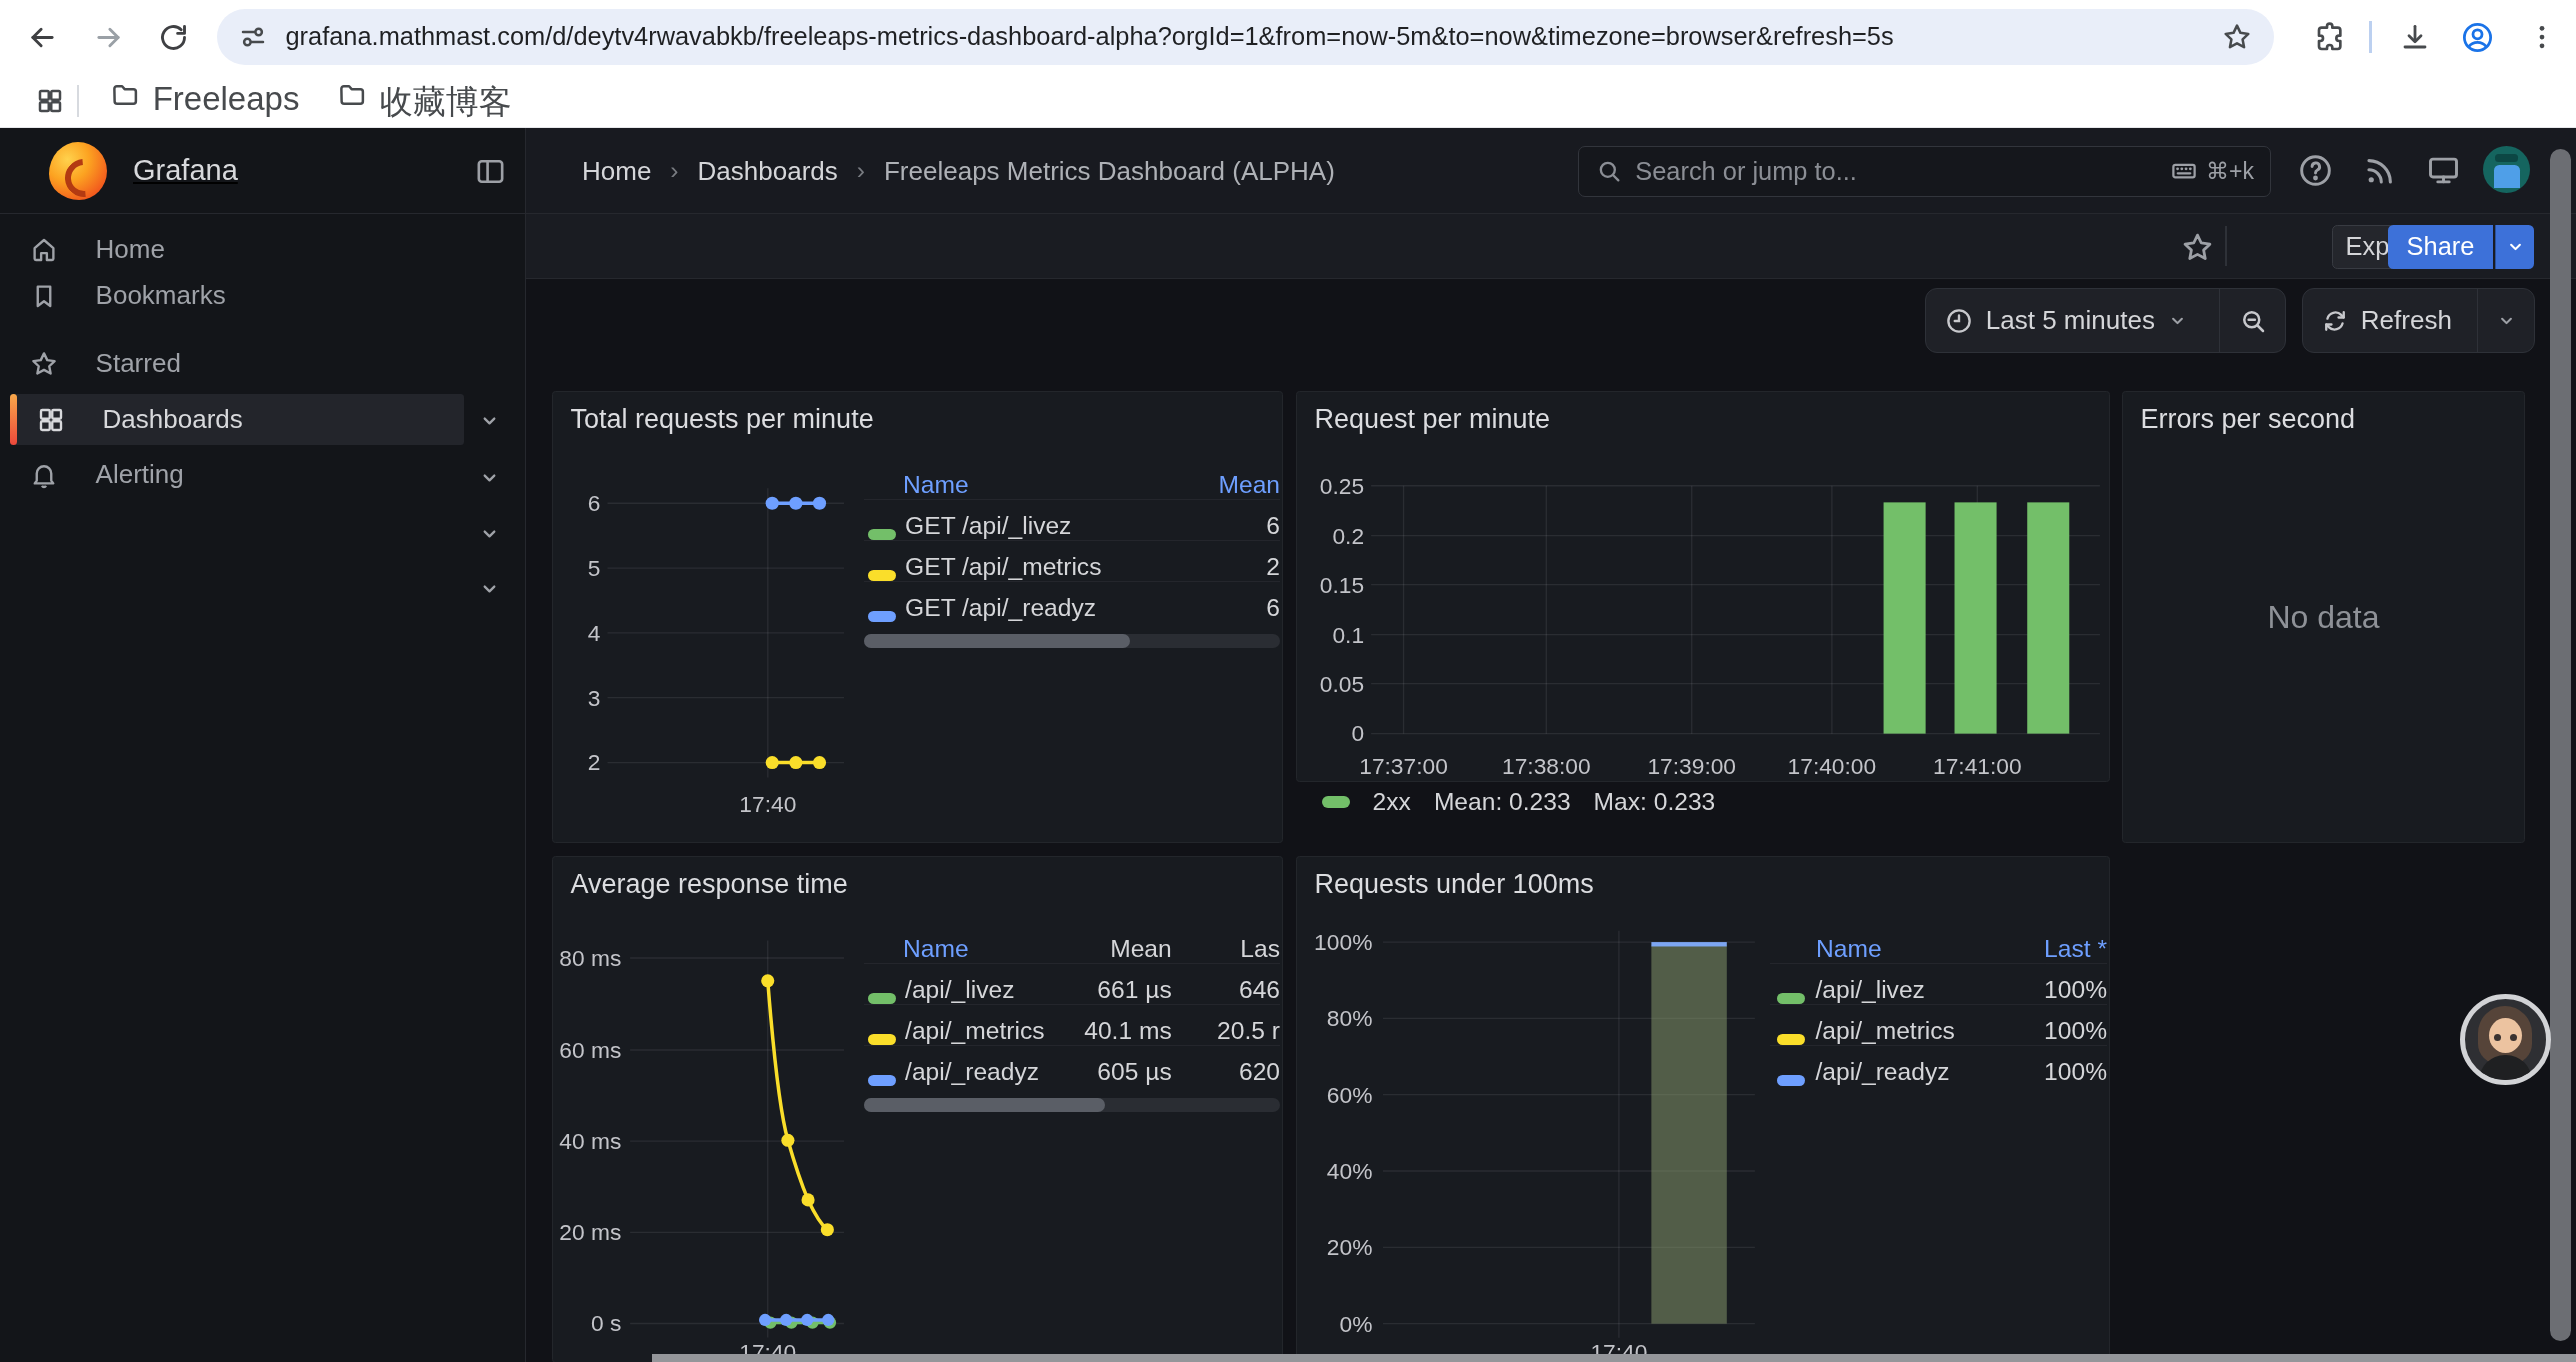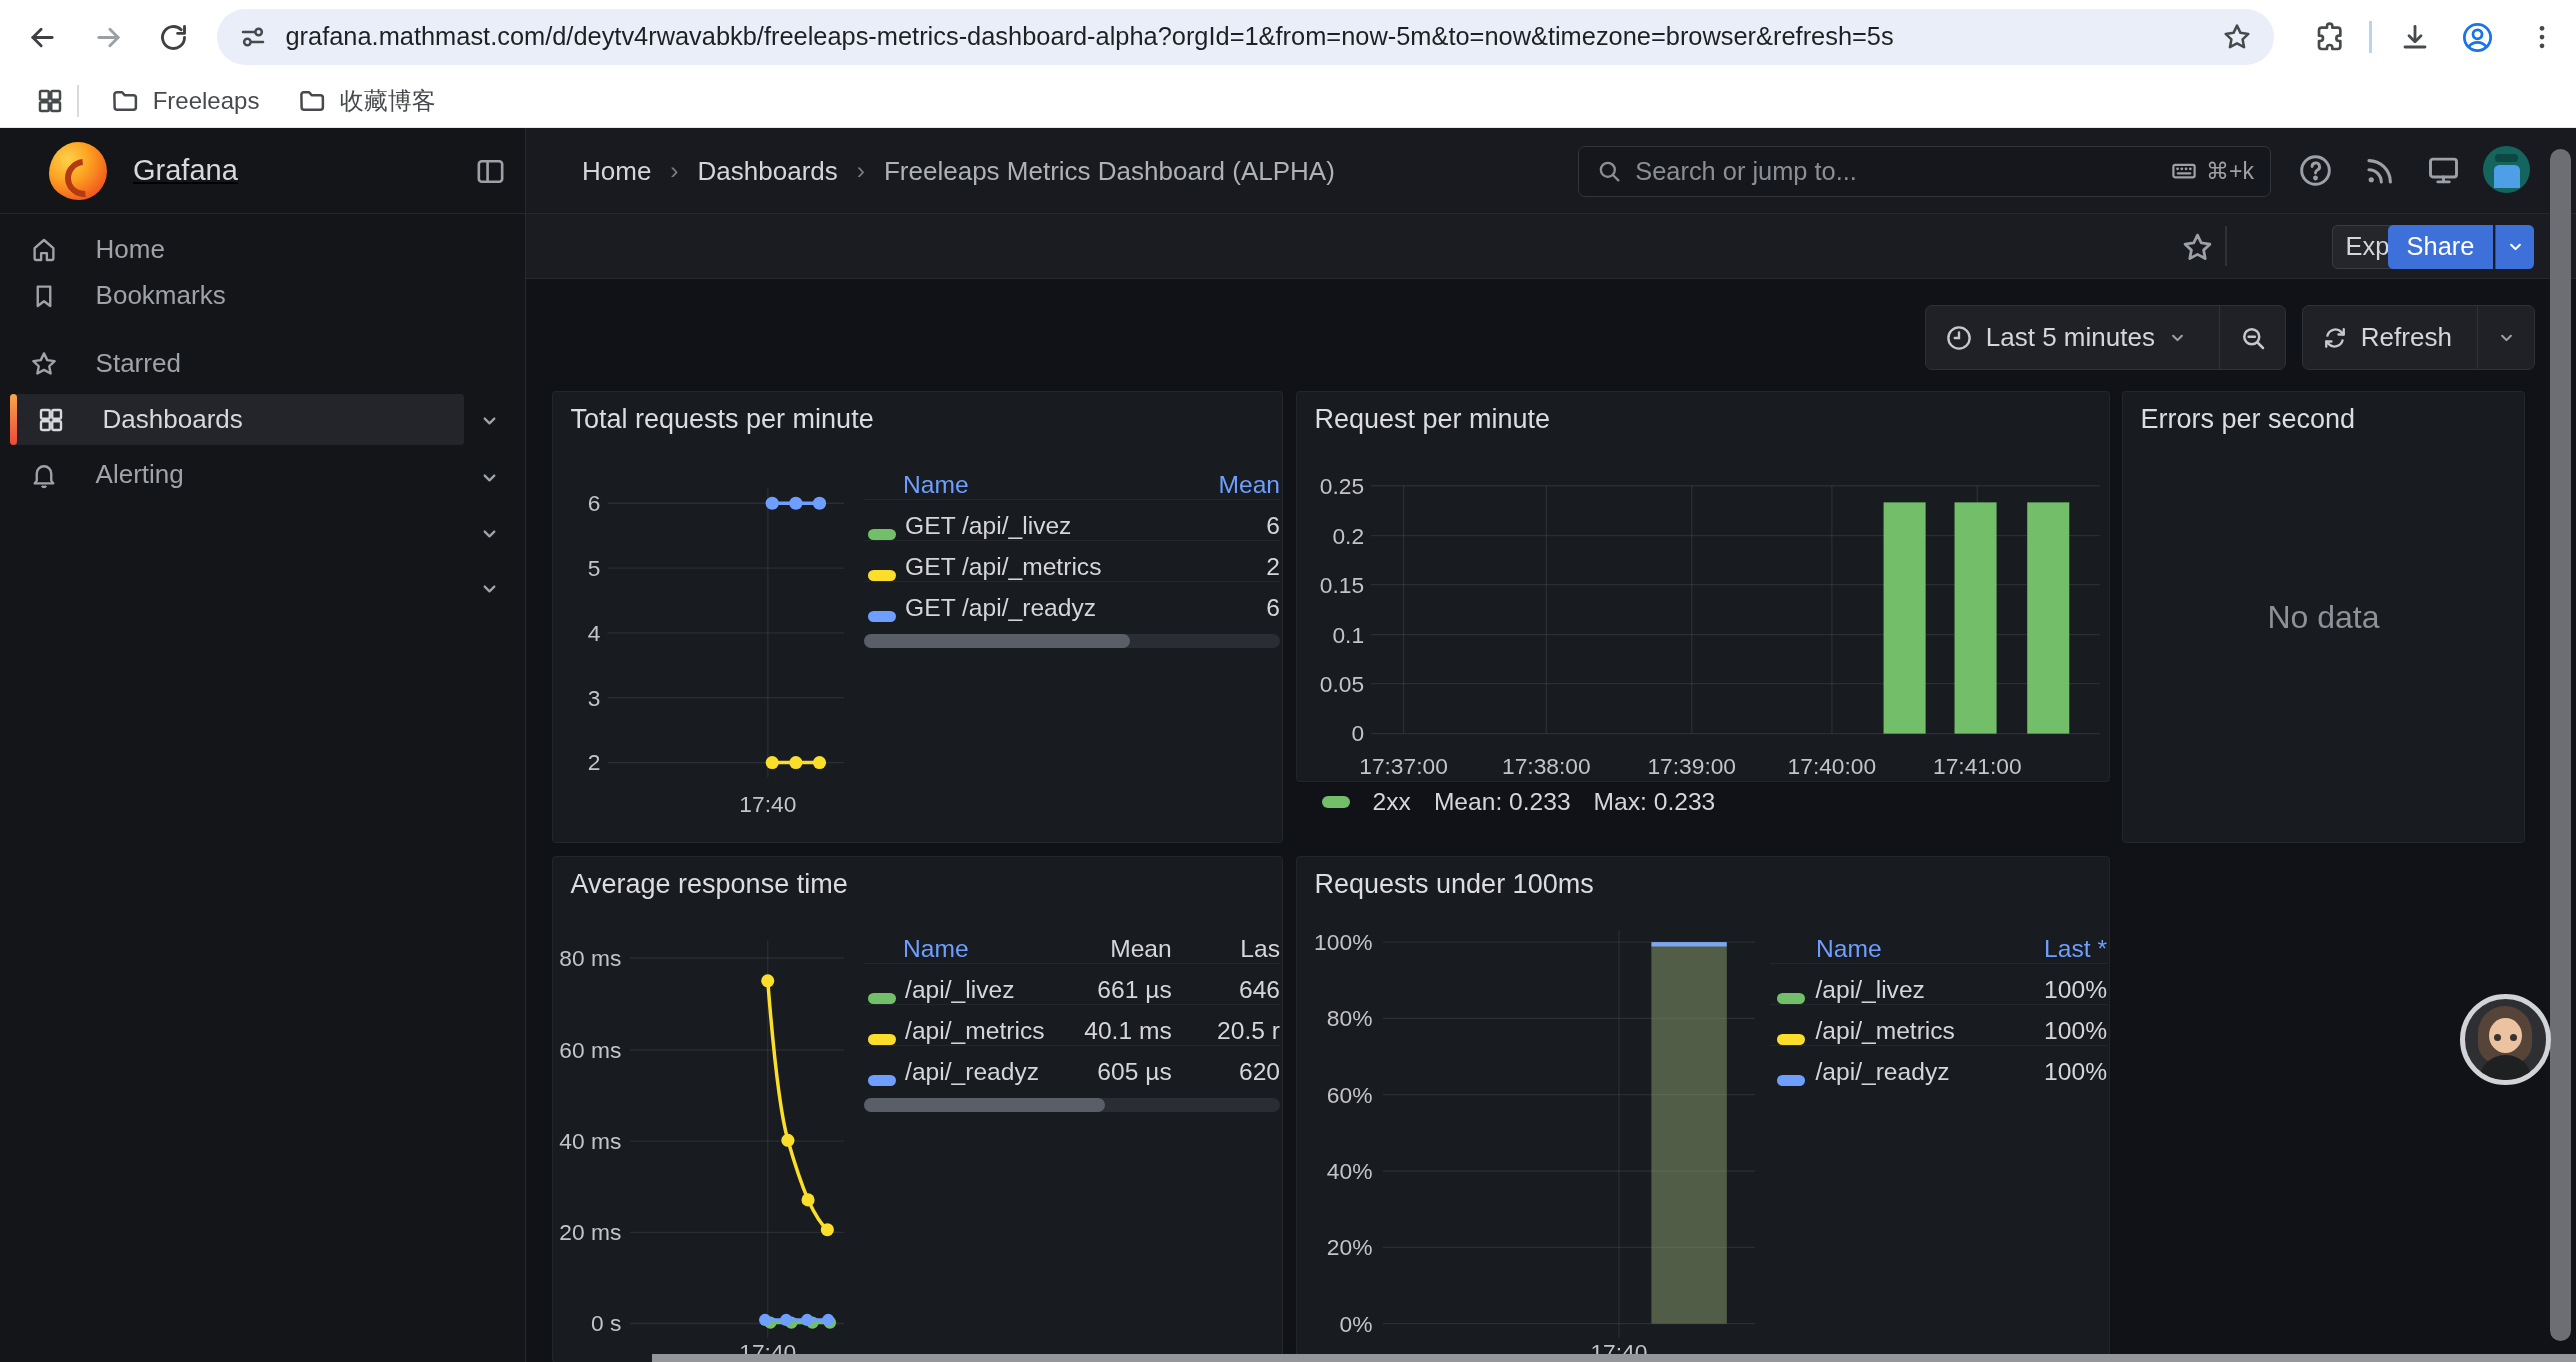--- a/index.html
+++ b/index.html
@@ -11,21 +11,21 @@
   svg text{font-family:"Liberation Sans",sans-serif;}
 
   
   .chrome{position:absolute;left:0;top:0;width:2576px;height:74px;background:#ffffff;}
   .cbtn{position:absolute;top:10.5px;width:53px;height:53px;display:flex;align-items:center;justify-content:center;border-radius:50%;}
   .urlbar{position:absolute;left:217px;top:8.8px;width:2057px;height:56px;border-radius:28px;background:#e9eef9;
           display:flex;align-items:center;padding:0 21px;}
   .url-text{font-size:25.4px;color:#1f2023;margin-left:17.5px;white-space:nowrap;overflow:hidden;flex:1;}
   .bmbar{position:absolute;left:0;top:74px;width:2576px;height:54px;background:#ffffff;border-bottom:0.9px solid #e6e7ea;
          display:flex;align-items:center;}
-  .bm{display:flex;align-items:center;gap:12.3px;font-size:24px;color:#474a4d;padding:0 19px;height:42px;border-radius:21px;}
+  .bm{display:flex;align-items:flex-start;gap:12.3px;font-size:33px;color:#474a4d;padding:0 19px;height:42px;border-radius:21px;}
   .vdiv-l{width:1.8px;height:32px;background:#d7dadf;margin:0 12.3px;}
 
   
   .sidebar{position:absolute;left:0;top:128px;width:526px;height:1235px;background:#131519;border-right:0.9px solid #26282e;}
   .side-head{position:absolute;left:0;top:0;width:100%;height:86px;border-bottom:0.9px solid #26282e;display:flex;align-items:center;text-decoration:underline;}
   .glogo{position:relative;width:58px;height:58px;margin-left:49px;border-radius:50% 50% 48% 52%/55% 50% 50% 45%;
          background:radial-gradient(circle at 32% 30%,#ffd24d 0%,#fca321 38%,#f2591d 78%,#e33b1e 100%);overflow:hidden;}
   .glogo::after{content:"";position:absolute;left:16px;top:17.5px;width:26px;height:26px;border-radius:50%;
          border:6.1px solid #b33a12;border-top-color:transparent;border-right-color:transparent;transform:rotate(40deg);}
   .brand{font-size:29px;font-weight:500;color:#d8d9dc;margin-left:26px;}
@@ -52,22 +52,22 @@
   .gavatar .hair{position:absolute;left:12.3px;top:8px;width:23px;height:8.8px;background:#0c4744;border-radius:3.5px;}
   .gavatar .body{position:absolute;left:10.5px;top:19px;width:26px;height:23px;background:#4f9fe8;border-radius:5.3px 5.3px 0 0;}
 
   .actionsrow{position:absolute;left:526px;top:214px;width:2050px;height:65px;background:#1a1c22;border-bottom:0.9px solid #26282e;}
   .gbtn{position:absolute;top:10.5px;height:44px;border-radius:5.3px;display:flex;align-items:center;justify-content:center;
         font-size:25.4px;font-weight:500;color:#d5d6d9;}
   .gbtn.dark{background:#24262c;border:0.9px solid #383b42;gap:10.5px;}
   .gbtn.blue{background:#3d71d9;color:#ffffff;}
 
   .content{position:absolute;left:526px;top:279px;width:2050px;height:1084px;background:#111217;}
-  .tgroup{position:absolute;top:26px;height:65px;display:flex;align-items:stretch;background:#1f2127;
-          border:0.9px solid #2e3138;border-radius:7px;color:#d5d6d9;}
+  .tgroup{position:absolute;top:9px;height:65px;display:flex;align-items:stretch;background:#1f2127;
+          border:0.9px solid #2e3138;border-radius:12px;color:#d5d6d9;}
   .tseg{display:flex;align-items:center;gap:12.3px;padding:0 17.5px;font-size:26px;}
   .tseg + .tseg{border-left:0.9px solid #2e3138;}
 
   .panel{position:absolute;background:#181b20;border:0.9px solid #23262b;border-radius:3.5px;}
   .ptitle{position:absolute;left:17.5px;top:12.3px;font-size:27px;font-weight:500;color:#dcdde0;white-space:nowrap;}
   .axis{fill:#c3c4c9;font-size:26px;}
   .grid{stroke:rgba(204,204,220,0.10);stroke-width:1.5;}
 
   .gtable{position:absolute;overflow:hidden;}
   .gt-head{display:flex;align-items:flex-end;height:32px;}

